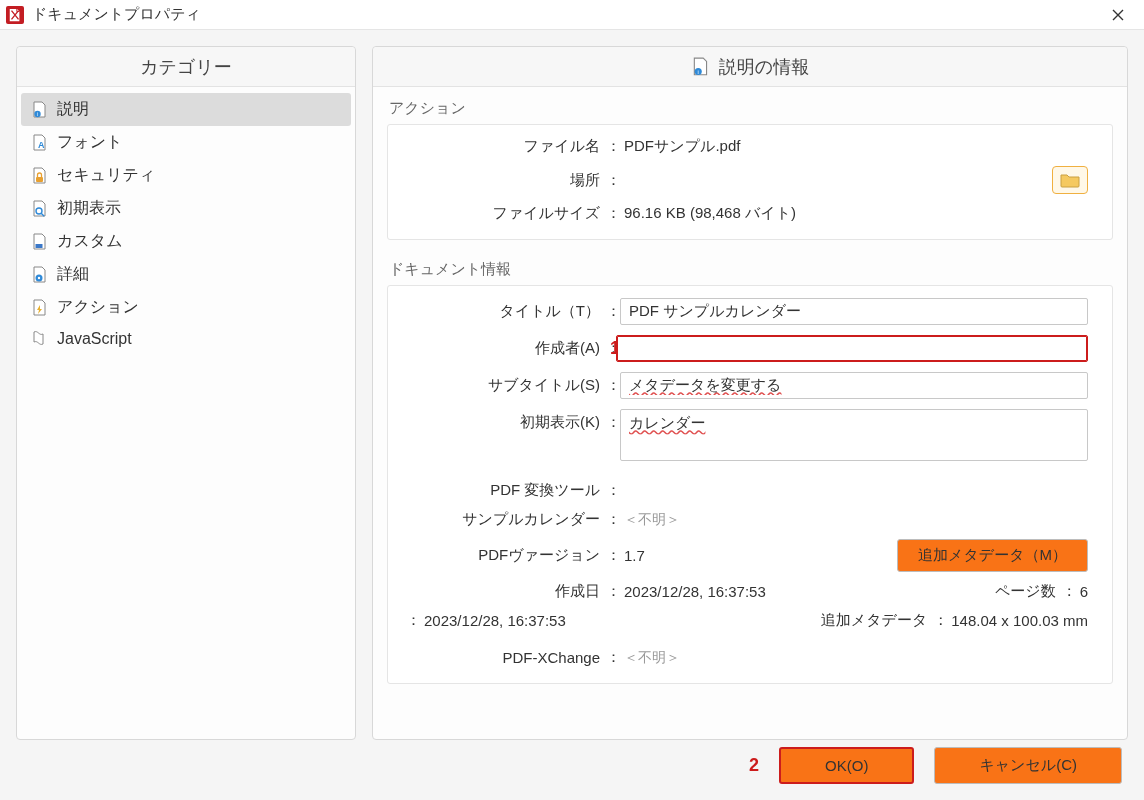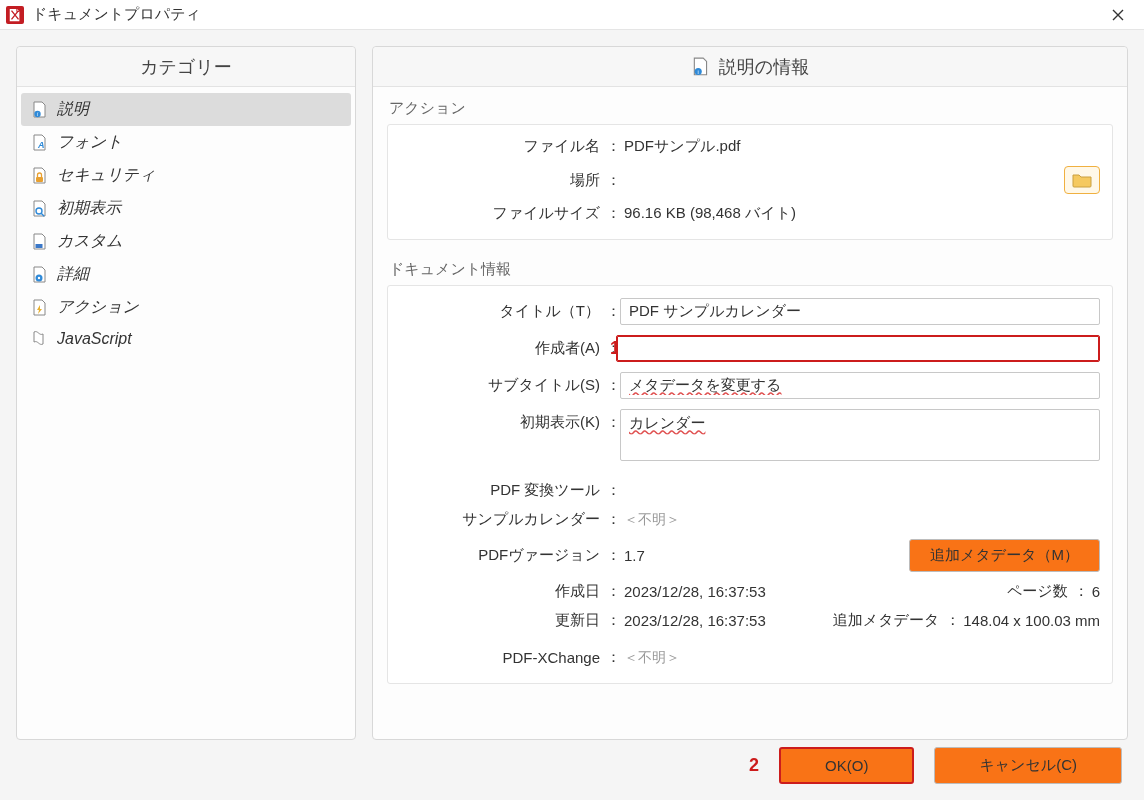--- a/index.html
+++ b/index.html
@@ -77,39 +77,38 @@
   .sidebar-list { padding:6px 4px; }
   .sidebar-item {
     display:flex;
     align-items:center;
     gap:8px;
     padding:6px 10px;
     font-size:16px;
     color:#333;
     cursor:pointer;
     border-radius:3px;
-    font-style:italic;
   }
   .sidebar-item.selected { background:#dcdcdc; }
   .sidebar-item .doc-icon { width:18px; display:inline-flex; }
   
   .content-body {
     padding: 10px 14px 14px 14px;
     overflow:auto;
   }
   .group {
     font-size:15px;
     color:#666;
     padding: 2px 2px 6px 2px;
   }
   .group-box {
     border:1px solid #e5e5e5;
     border-radius:3px;
     background:#fff;
-    padding: 12px 12px 16px 18px;
+    padding: 12px 24px 16px 18px;
     margin-bottom:18px;
   }
   .row {
     display:flex;
     align-items:center;
     margin-bottom:10px;
   }
   .row .label {
     width:200px;
     text-align:right;
@@ -386,21 +385,20 @@
             <span class="value">2023/12/28, 16:37:53</span>
           </div>
           <div class="right-pair">
             <span class="label2">ページ数</span>
             <span class="colon2">：</span>
             <span class="value2">6</span>
           </div>
         </div>
         <div class="row two-col">
           <div style="flex:1;">
-            <span class="label">更新日</span>
             <span class="colon">：</span>
             <span class="value">2023/12/28, 16:37:53</span>
           </div>
           <div class="right-pair">
             <span class="label2">追加メタデータ</span>
             <span class="colon2">：</span>
             <span class="value2">148.04 x 100.03 mm</span>
           </div>
         </div>
         <div style="height:8px"></div>

